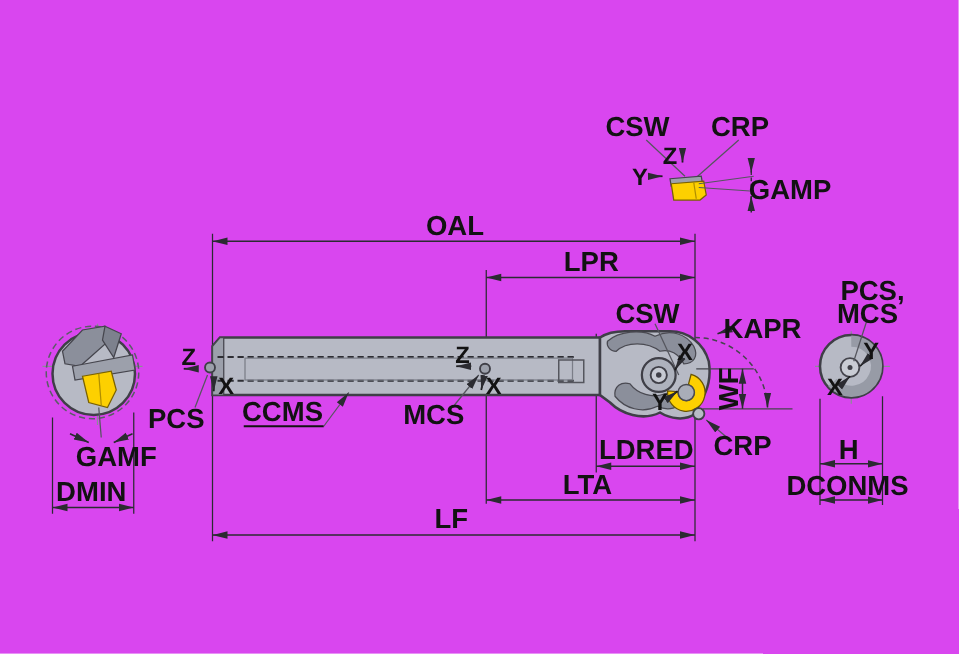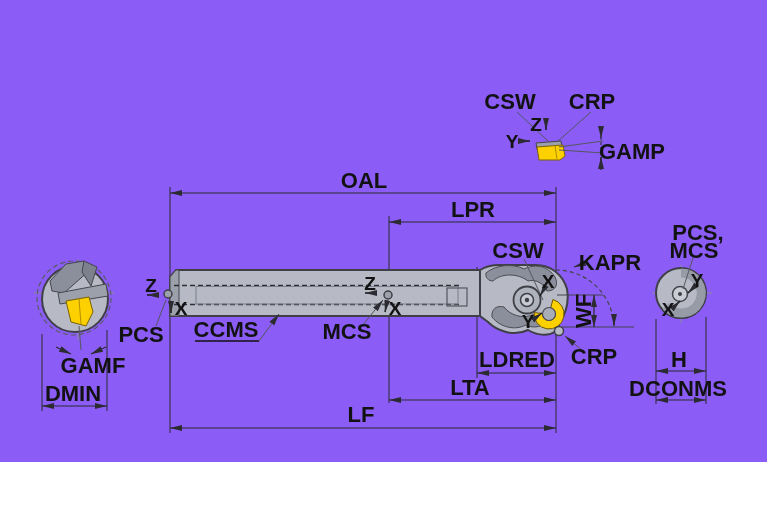--- a/index.html
+++ b/index.html
@@ -1,16 +1,16 @@
 <!DOCTYPE html>
 <html><head>
 <meta charset="utf-8">
 <style>
   html,body{margin:0;padding:0;background:#fff;}
-  .canvas{position:relative;width:767px;height:462px;background:#8b5cf6;overflow:hidden;}
+  .canvas{position:relative;width:767px;height:523px;background:#d946ef;overflow:hidden;}
   svg{display:block;}
   text.t{font-family:"Liberation Sans","DejaVu Sans",sans-serif;font-weight:700;fill:#121212;}
   .t22{font-size:22px;}
   .t19{font-size:19px;}
 </style>
 </head>
 <body>
 
 <div class="canvas">
 <svg width="767" height="523" viewBox="0 0 767 523">

